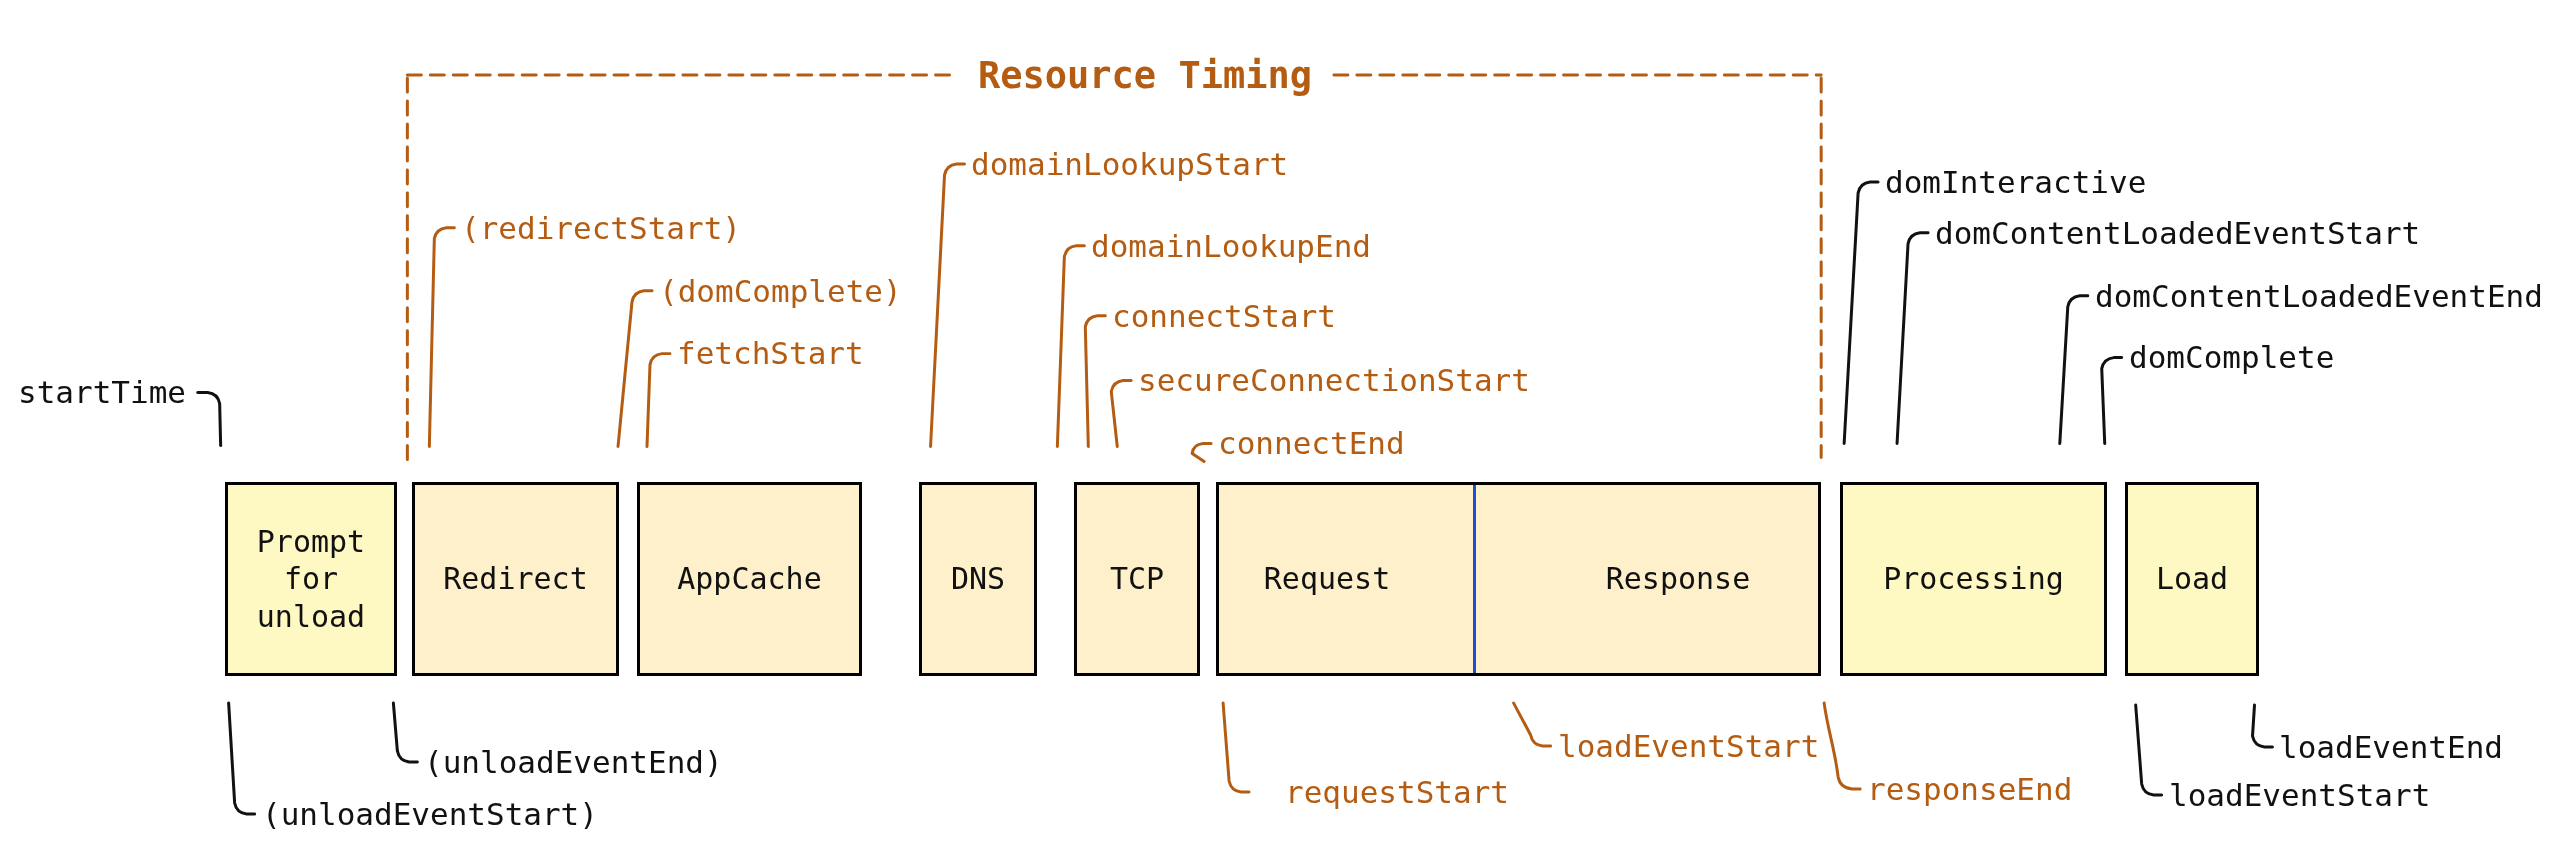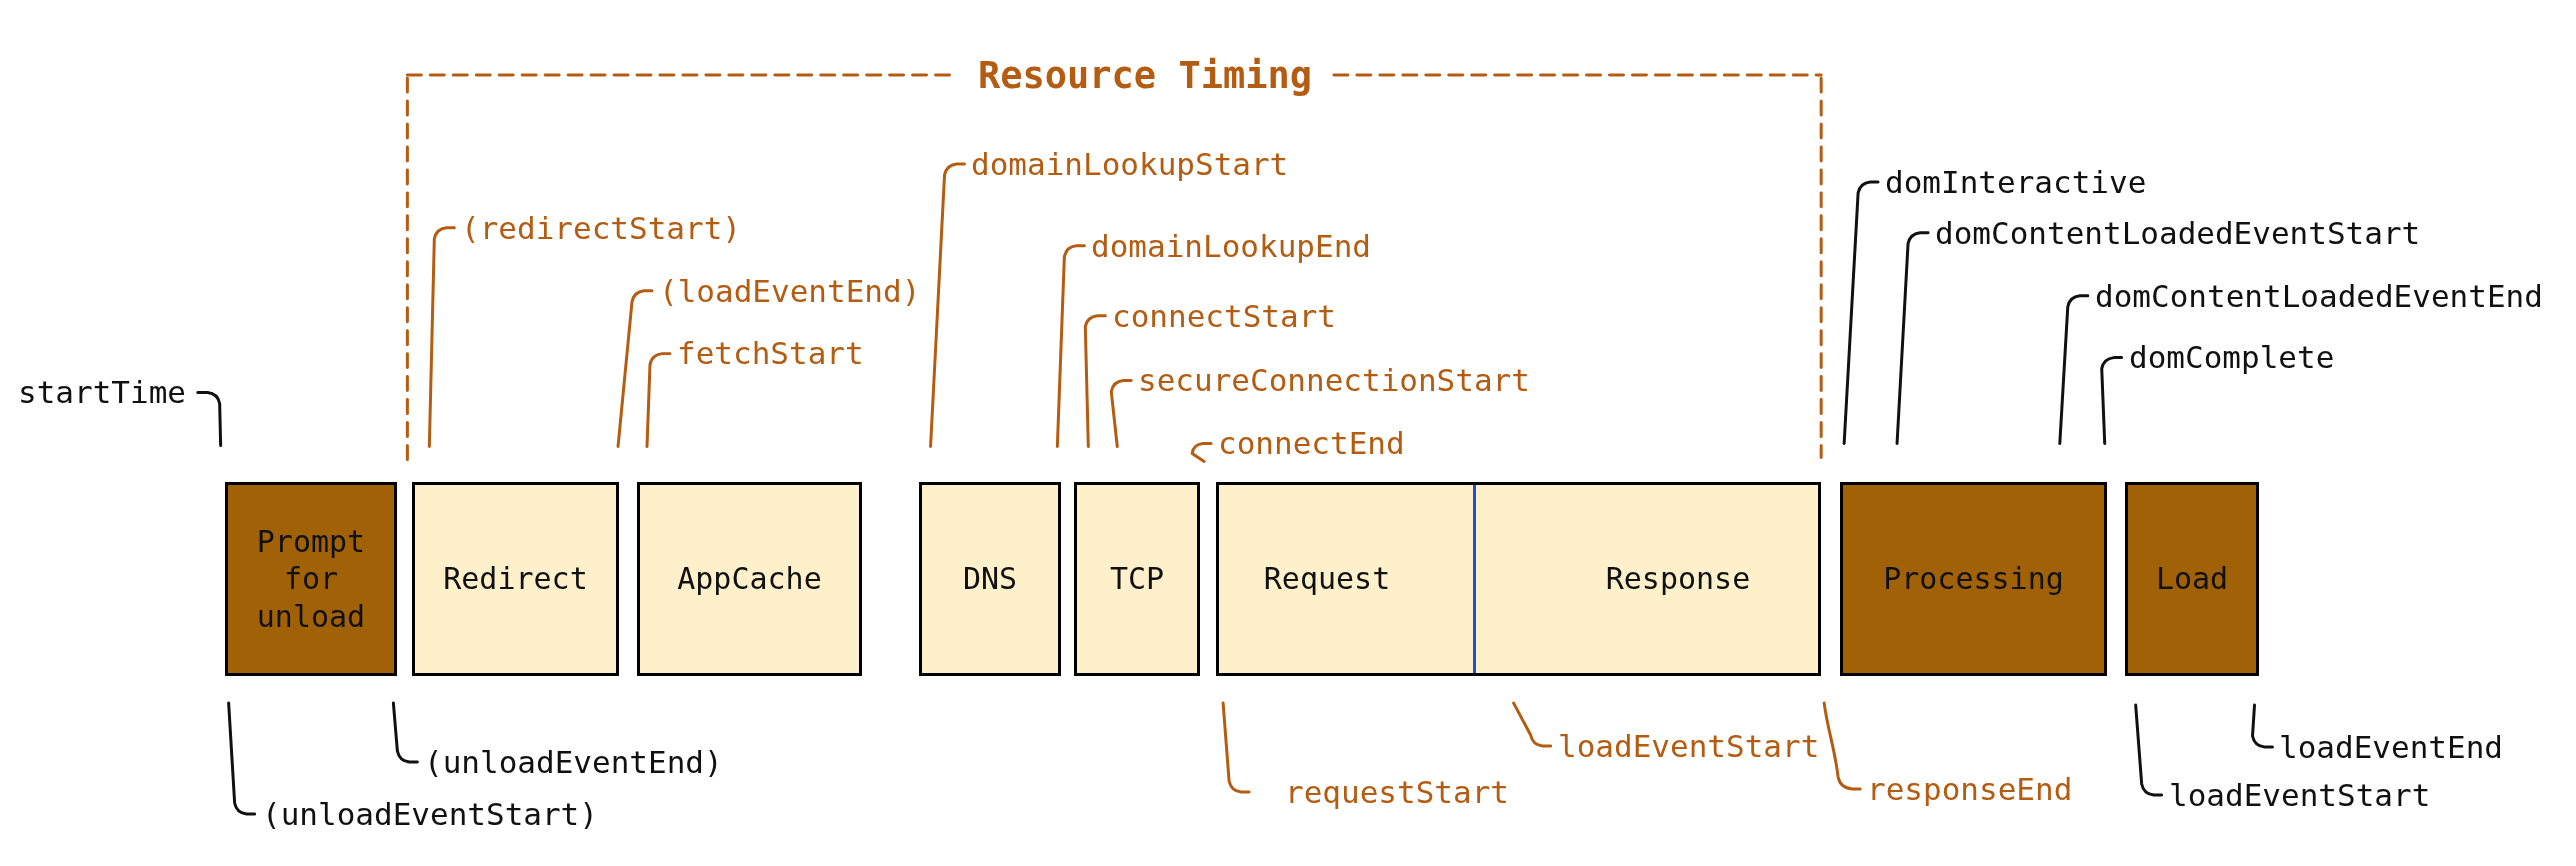--- a/index.html
+++ b/index.html
@@ -6,21 +6,21 @@
   #stage{
     position:relative;width:2576px;height:867px;background:#ffffff;
     font-family:"DejaVu Sans Mono","Liberation Mono",monospace;overflow:hidden;
   }
   .box{
     position:absolute;top:482px;height:194px;box-sizing:border-box;
     border:3px solid #000;display:flex;align-items:center;justify-content:center;
     font-size:30px;color:#111;line-height:1.25;
   }
   .fill-resource{background:#fdf0cb;}
-  .fill-document{background:#a16207;}
+  .fill-document{background:#fef9c3;}
   .multiline{white-space:pre-line;text-align:center;}
   .reqres{display:flex;align-items:stretch;padding:0;}
   .reqres .cell{flex:0 0 auto;display:flex;align-items:center;justify-content:center;}
   .reqres .cell.first{border-right:3px solid #1d4ed8;}
   .ann{position:absolute;font-size:31px;font-weight:normal;line-height:1;white-space:nowrap;}
   .ann-o{color:#b45c12;}
   .ann-b{color:#111111;}
   .title{
     position:absolute;left:1145px;top:75px;transform:translate(-50%,-50%);
     font-size:37px;font-weight:bold;color:#b45c12;white-space:nowrap;
@@ -77,31 +77,31 @@
     <path class="lead-o" marker-end="url(#arrO)" d="M1863 790 h-8 q-12 -1 -14 -12 C1838 752 1830 728 1827 704"></path>
   </svg>
 
   <div class="title">Resource Timing</div>
 
   <div class="box fill-document multiline" style="left:225px;width:172px;">Prompt
 for
 unload</div>
   <div class="box fill-resource" style="left:412px;width:207px;">Redirect</div>
   <div class="box fill-resource" style="left:637px;width:225px;">AppCache</div>
-  <div class="box fill-resource" style="left:919px;width:142px;">DNS</div>
+  <div class="box fill-resource" style="left:919px;width:118px;">DNS</div>
   <div class="box fill-resource" style="left:1074px;width:126px;">TCP</div>
   <div class="box fill-resource reqres" style="left:1216px;width:605px;">
     <div class="cell first" style="width:292px;">Request</div>
     <div class="cell" style="width:356px;padding-left:24px;">Response</div>
   </div>
   <div class="box fill-document" style="left:1840px;width:267px;">Processing</div>
   <div class="box fill-document" style="left:2125px;width:134px;">Load</div>
 
   <div class="ann ann-o" style="left:461px;top:213px;">(redirectStart)</div>
-  <div class="ann ann-o" style="left:659px;top:276px;">(loadEventEnd)</div>
+  <div class="ann ann-o" style="left:659px;top:276px;">(domComplete)</div>
   <div class="ann ann-o" style="left:677px;top:338px;">fetchStart</div>
   <div class="ann ann-o" style="left:971px;top:149px;">domainLookupStart</div>
   <div class="ann ann-o" style="left:1091px;top:231px;">domainLookupEnd</div>
   <div class="ann ann-o" style="left:1112px;top:301px;">connectStart</div>
   <div class="ann ann-o" style="left:1138px;top:365px;">secureConnectionStart</div>
   <div class="ann ann-o" style="left:1218px;top:428px;">connectEnd</div>
   <div class="ann ann-o" style="left:1256px;top:777px;margin-left:29px;">requestStart</div>
   <div class="ann ann-o" style="left:1558px;top:731px;">loadEventStart</div>
   <div class="ann ann-o" style="left:1867px;top:774px;">responseEnd</div>
 

